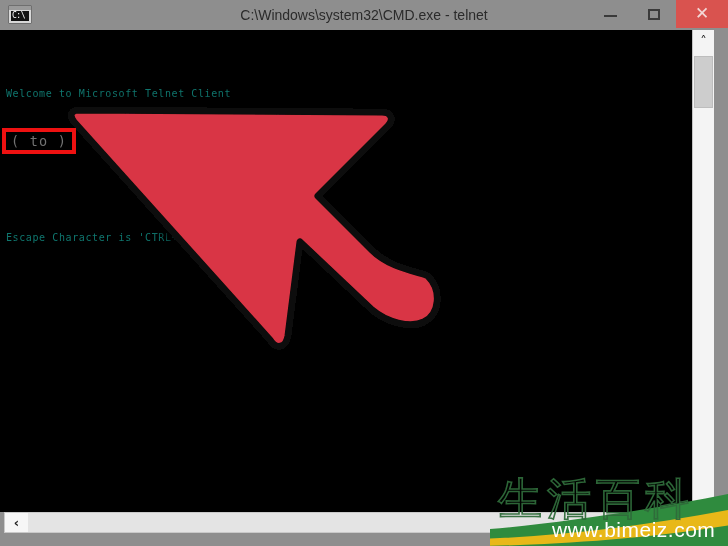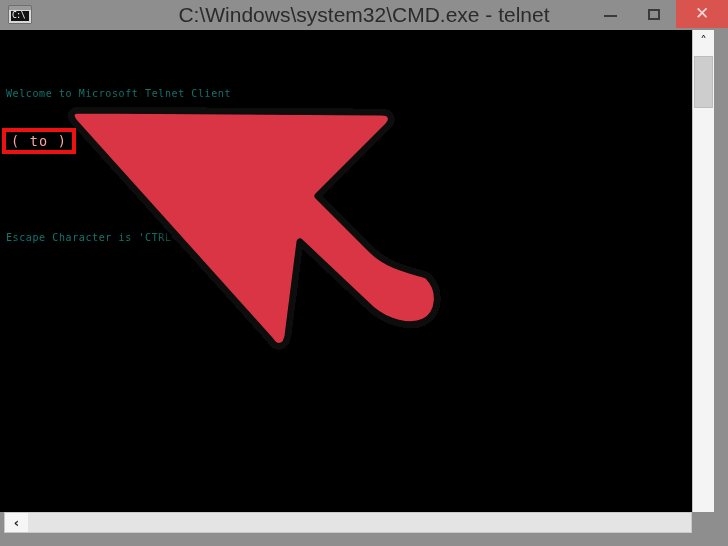--- a/index.html
+++ b/index.html
@@ -63,21 +63,21 @@
     color: #ffffff;
     letter-spacing: -0.5px;
   }
   .title-text {
     position: absolute;
     left: 0; top: 0;
     width: 728px;
     height: 30px;
     line-height: 30px;
     text-align: center;
-    font-size: 21px;
+    font-size: 14px;
     color: #2b2b2b;
     white-space: nowrap;
     overflow: hidden;
   }
 
   .win-controls {
     position: absolute;
     right: 0; top: 0;
     height: 28px;
     display: flex;
@@ -161,21 +161,21 @@
     border: 4px solid #ee1111;
     box-sizing: border-box;
     z-index: 6;
   }
   .highlight-box .hl-text {
     position: absolute;
     left: 0; right: 0; top: 0; bottom: 0;
     font-family: "DejaVu Sans Mono", monospace;
     font-size: 13.5px;
     line-height: 18px;
-    color: #fca5a5;
+    color: #737373;
     text-align: center;
     letter-spacing: 1.2px;
     background: #000;
   }
 
   
   .arrow-layer {
     position: absolute;
     left: 0; top: 0;
     width: 692px;
@@ -369,14 +369,22 @@
     <div class="sb-thumb"></div>
   </div>
 
   <div class="hscroll">
     <div class="sb-arrow-left">
       <div class="chev">‹</div>
     </div>
     <div class="sb-track"></div>
   </div>
 
+  <div class="watermark">
+    <svg width="238" height="100" viewBox="0 0 238 100" style="position:absolute;left:0;top:0;">
+      <path d="M -10 100 L -10 84 C 60 78 150 66 248 46 L 248 100 Z" fill="#2f8b3e"></path>
+      <path d="M -10 100 L -10 93 C 70 90 155 80 248 62 L 248 78 C 150 94 60 99 -10 100 Z" fill="#e8b818"></path>
+    </svg>
+    <div class="wm-cn">生活百科</div>
+    <div class="wm-url">www.bimeiz.com</div>
+  </div>
 
 </div>
 
 </body></html>

